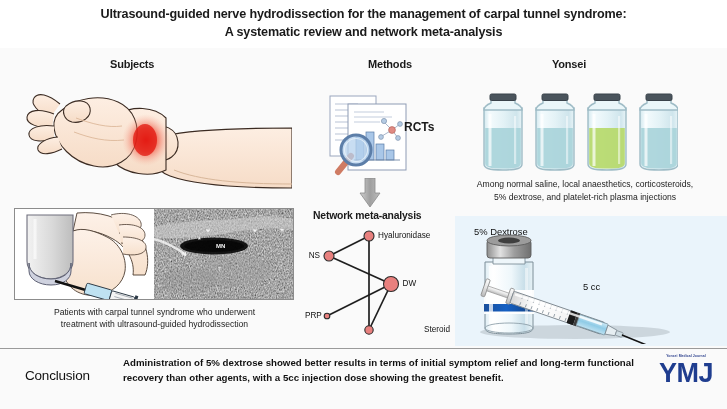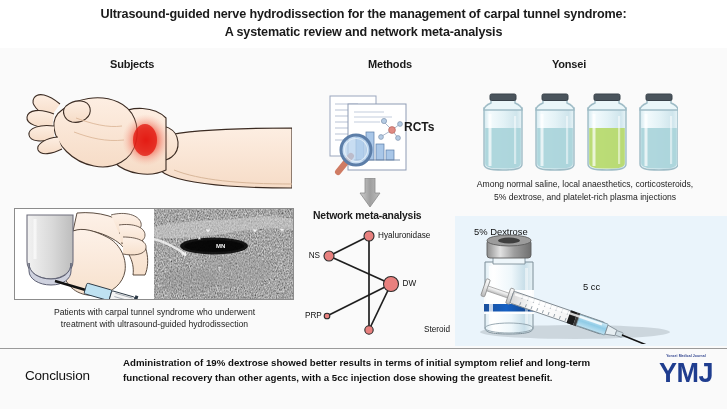--- a/index.html
+++ b/index.html
@@ -443,20 +443,20 @@
         <path d="M143 11.2 L216 15.5" stroke="#131313" stroke-width="1.6" stroke-linecap="round"></path>
 
         <rect x="28" y="6.6" width="92" height="2.2" fill="#ffffff" opacity=".8"></rect>
       </g>
     </svg>
   </div>
   <div class="cc-label">5 cc</div>
 
   <div class="concl-bar"></div>
   <div class="concl-label">Conclusion</div>
-  <div class="concl-text">Administration of 19% dextrose showed better results in terms of initial symptom relief and long-term functional recovery than other agents, with a 5cc injection dose showing the greatest benefit.</div>
+  <div class="concl-text">Administration of 5% dextrose showed better results in terms of initial symptom relief and long-term functional recovery than other agents, with a 5cc injection dose showing the greatest benefit.</div>
 
   <div class="ymj">
     <div class="ymj-sub">Yonsei Medical Journal</div>
     <div class="ymj-main">YMJ</div>
   </div>
 
 </div>
 
 </body></html>

